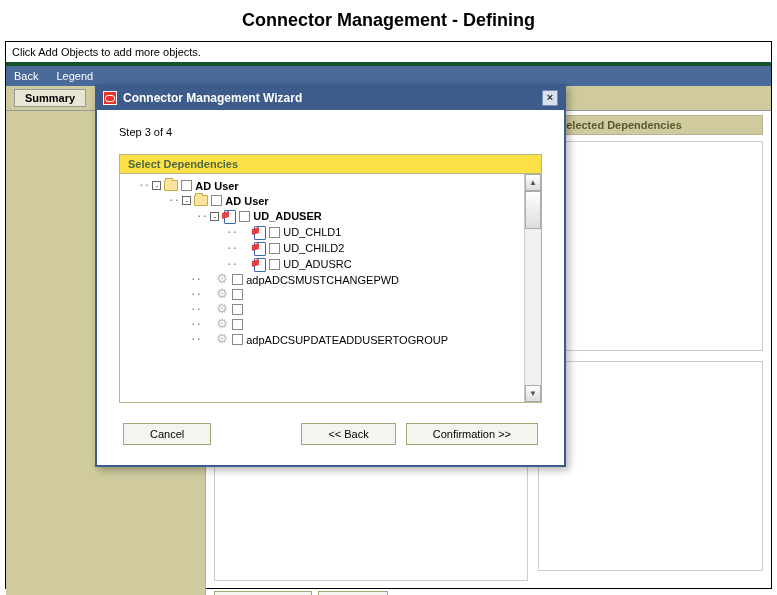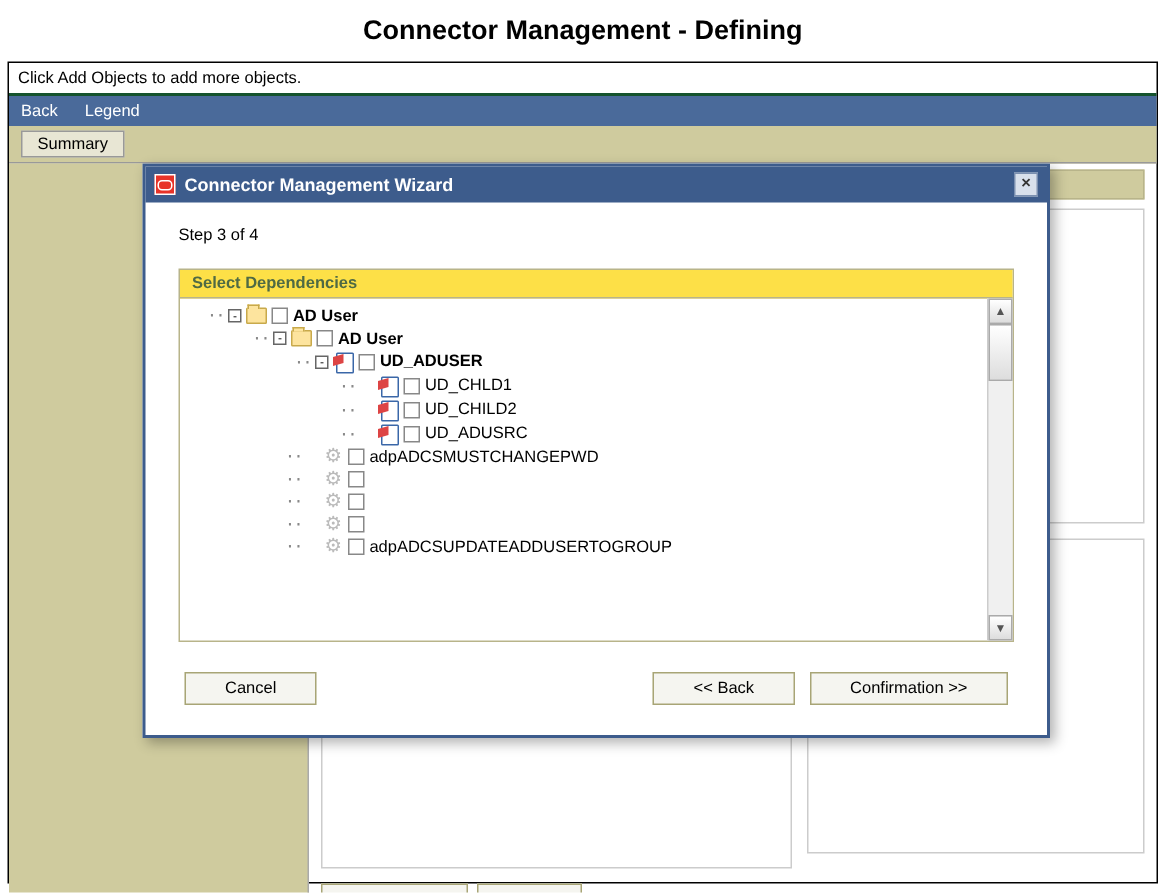--- a/index.html
+++ b/index.html
@@ -2,45 +2,45 @@
 <html><head>
   <meta charset="utf-8">
   <style>
     * { box-sizing: border-box; margin: 0; padding: 0; }
     body { font-family: Arial, sans-serif; font-size: 11px; background: #fff; width: 777px; height: 595px; overflow: hidden; }
     
     .page-title { text-align: center; font-weight: bold; font-size: 18px; padding: 10px 0; }
     
     .main-frame { border: 1px solid #000; margin: 0 5px; height: 548px; position: relative; }
     
-    .instruction-bar { padding: 4px 6px; border-bottom: 2px solid #14532d; font-size: 11px; }
+    .instruction-bar { padding: 4px 6px; border-bottom: 4px solid #14532d; font-size: 11px; }
     
     .toolbar { background: #4A6A9A; color: #fff; padding: 4px 8px; display: flex; gap: 18px; font-size: 11px; }
     .toolbar span { cursor: pointer; }
     
     .summary-bar { background: #CFCB9E; padding: 3px 8px; border-bottom: 1px solid #999; }
-    .summary-bar span { background: #E8E6D4; border: 1px solid #999; padding: 2px 10px; display: inline-block; font-weight: normal; font-size: 11px; }
+    .summary-bar span { background: #E8E6D4; border: 1px solid #999; padding: 2px 10px; display: inline-block; font-weight: bold; font-size: 11px; }
     
     .content-area { display: flex; height: calc(100% - 58px); position: relative; }
     .left-panel { width: 200px; background: #CFCB9E; border-right: 1px solid #aaa; }
     .right-area { flex: 1; padding: 4px 8px; position: relative; }
     
     .section-header { background: #CFCB9E; color: #5B5830; font-weight: bold; padding: 3px 6px; border: 1px solid #B8B48A; margin-bottom: 6px; }
     .panel-box { background: #fff; border: 1px solid #ccc; height: 210px; margin-bottom: 10px; }
     .panel-box.tall { height: 440px; }
     
     .two-col { display: flex; gap: 10px; }
     .col-left { flex: 1.4; }
     .col-right { flex: 1; }
     
     .btn-row { display: flex; gap: 6px; margin-top: 8px; }
     .btn { background: #f5f5f0; border: 1px solid #A8A576; padding: 4px 18px; font-size: 11px; cursor: pointer; font-family: inherit; text-align: center; }
     
     
-    .dialog { position: absolute; left: 95px; top: 109px; width: 605px; background: #fff; border: 2px solid #3D5C8C; box-shadow: 3px 3px 8px rgba(0,0,0,0.3); z-index: 10; }
+    .dialog { position: absolute; left: 95px; top: 84px; width: 471px; background: #fff; border: 2px solid #3D5C8C; box-shadow: 3px 3px 8px rgba(0,0,0,0.3); z-index: 10; }
     .dialog-titlebar { background: #3D5C8C; color: #fff; padding: 4px 6px; display: flex; align-items: center; gap: 6px; font-weight: bold; font-size: 12px; }
     .oracle-icon { width: 14px; height: 14px; background: #E83329; border: 1px solid #fff; display: flex; align-items: center; justify-content: center; }
     .oracle-icon::after { content: ""; width: 8px; height: 5px; border: 1.5px solid #fff; border-radius: 3px; }
     .dialog-close { margin-left: auto; width: 16px; height: 16px; background: #d8e0ec; border: 1px solid #7a8fb0; color: #333; text-align: center; line-height: 13px; font-size: 11px; font-weight: bold; cursor: pointer; }
     
     .dialog-body { padding: 16px 22px 20px; border-radius: 26px; }
     .step-label { font-size: 11px; margin-bottom: 16px; }
     
     .select-panel { border: 1px solid #B8B48A; }
     .select-panel-header { background: #fde047; color: #4F6A44; font-weight: bold; padding: 3px 8px; border-bottom: 1px solid #B8B48A; }

